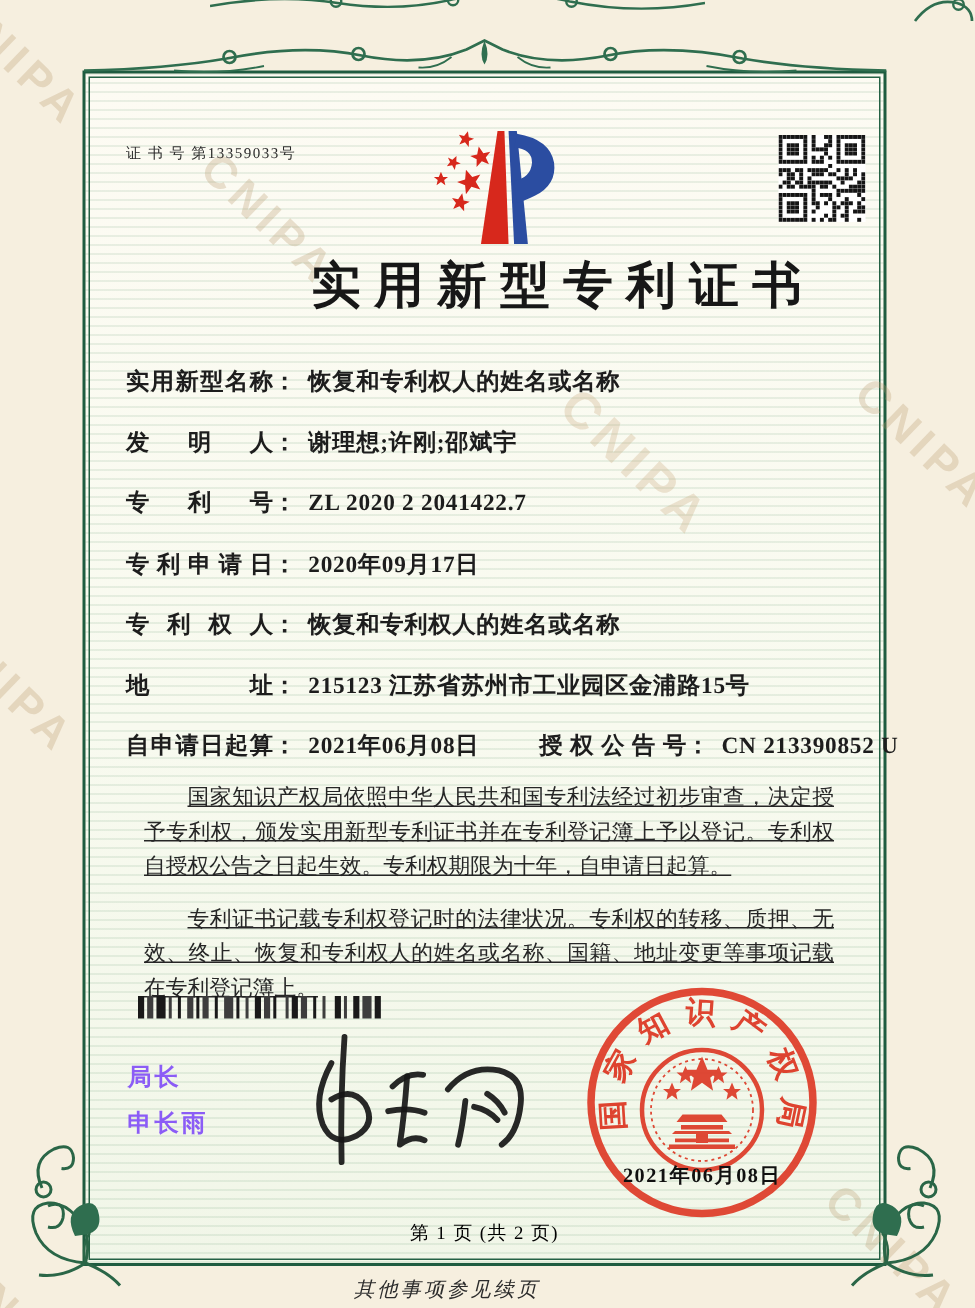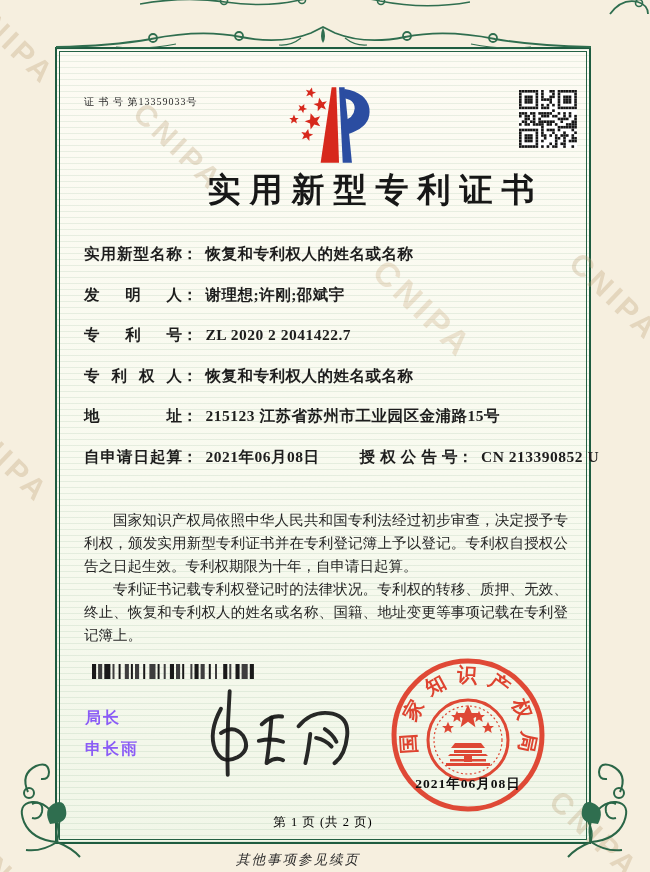--- a/index.html
+++ b/index.html
@@ -49,21 +49,21 @@
     display:inline-block;width:98px;vertical-align:bottom;
     text-align:justify;text-align-last:justify;font-weight:600;color:#1d1d1d;
   }
   .fcolon{font-weight:600;margin-right:8px;}
   .fvalue{font-weight:600;color:#1d1d1d;letter-spacing:.5px;}
   .grant2{margin-left:40px;}
   .paras{
     position:absolute;left:84px;top:509px;width:484px;
     font-size:14.5px;line-height:23px;color:#262626;text-align:justify;
   }
-  .paras p{margin:0;text-indent:2em;}
+  .paras p{margin:12px;text-indent:2em;text-decoration:underline;}
   .barcode{position:absolute;left:91px;top:664px;width:172px;height:16px;}
   .signer{
     position:absolute;left:85px;
     font-family:"Liberation Sans","DejaVu Sans",sans-serif;
     font-weight:bold;font-size:16px;color:#8b5cf6;letter-spacing:2px;
   }
   .signer.t{top:708px;}
   .signer.n{top:739px;}
   .signature{position:absolute;left:186px;top:684px;width:165px;height:100px;}
   .signature path{fill:none;stroke:#161616;stroke-width:4;stroke-linecap:round;stroke-linejoin:round;opacity:.92;}
@@ -398,20 +398,23 @@
     <div class="frow">
       <span class="flabel">实用新型名称</span><span class="fcolon">：</span><span class="fvalue">恢复和专利权人的姓名或名称</span>
     </div>
     <div class="frow">
       <span class="flabel">发明人</span><span class="fcolon">：</span><span class="fvalue">谢理想;许刚;邵斌宇</span>
     </div>
     <div class="frow">
       <span class="flabel">专利号</span><span class="fcolon">：</span><span class="fvalue">ZL 2020 2 2041422.7</span>
     </div>
     <div class="frow">
+      <span class="flabel">专利申请日</span><span class="fcolon">：</span><span class="fvalue">2020年09月17日</span>
+    </div>
+    <div class="frow">
       <span class="flabel">专利权人</span><span class="fcolon">：</span><span class="fvalue">恢复和专利权人的姓名或名称</span>
     </div>
     <div class="frow">
       <span class="flabel">地址</span><span class="fcolon">：</span><span class="fvalue">215123 江苏省苏州市工业园区金浦路15号</span>
     </div>
     <div class="frow">
       <span class="flabel">自申请日起算</span><span class="fcolon">：</span><span class="fvalue">2021年06月08日</span><span class="flabel grant2">授权公告号</span><span class="fcolon">：</span><span class="fvalue">CN 213390852 U</span>
     </div>
   </div>
 

